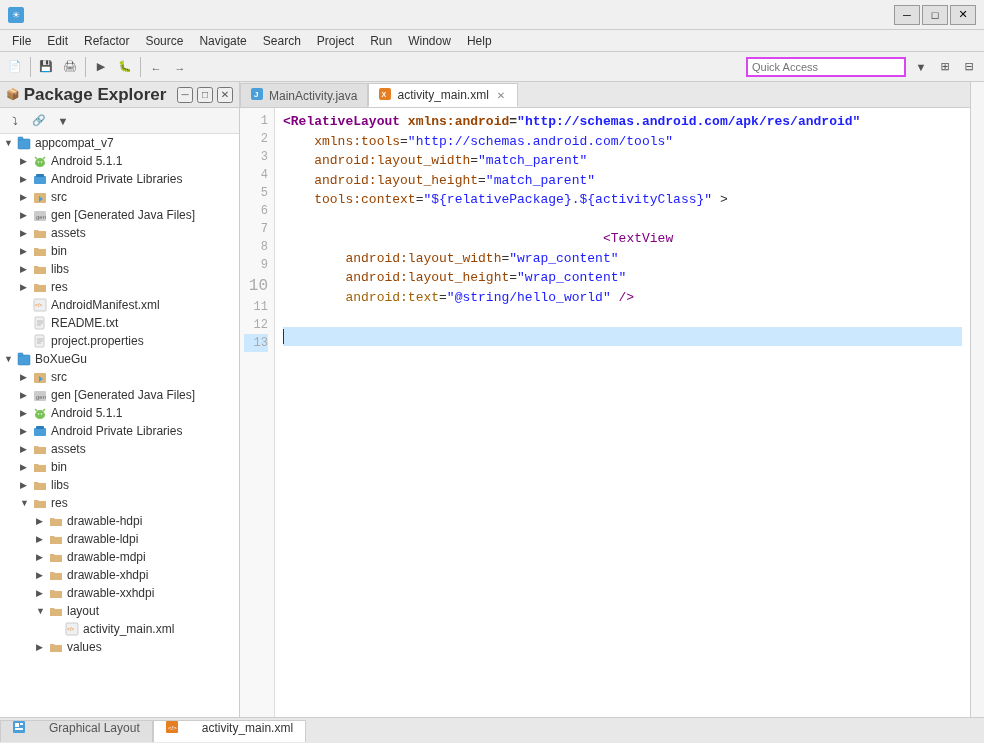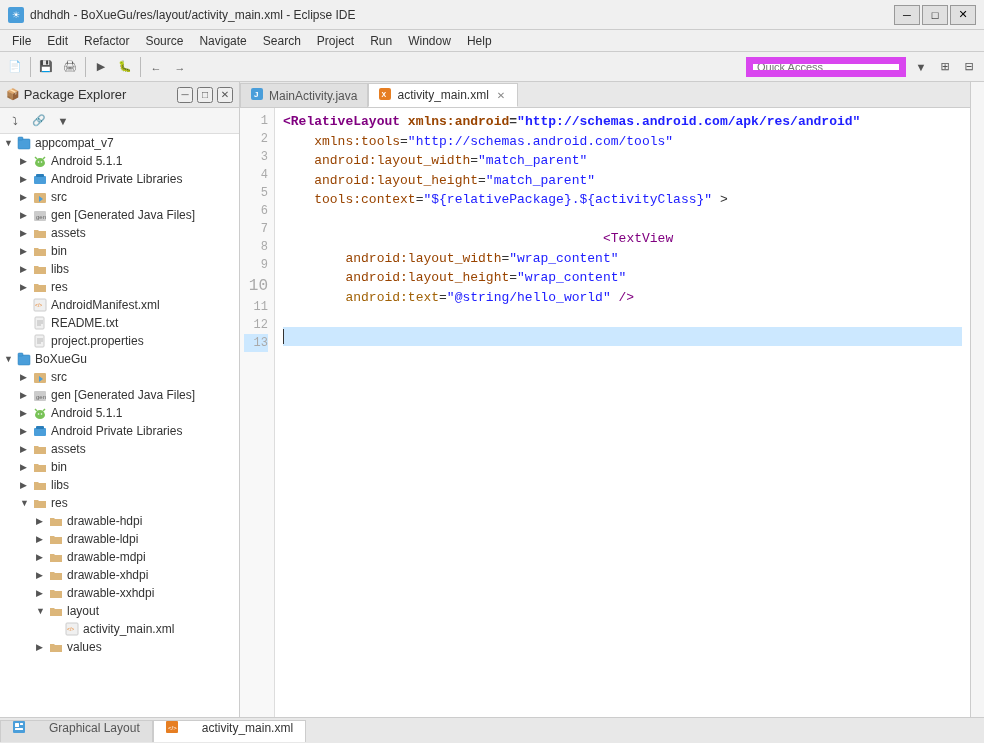--- a/index.html
+++ b/index.html
@@ -15,29 +15,29 @@
 
     
     #menu-bar { background: #f0f0f0; height: 22px; display: flex; align-items: center; padding: 0 4px; border-bottom: 1px solid #ccc; }
     .menu-item { padding: 2px 8px; font-size: 12px; cursor: pointer; color: #333; }
 
     
     #toolbar { background: #f0f0f0; height: 30px; display: flex; align-items: center; padding: 0 4px; border-bottom: 1px solid #ccc; gap: 2px; flex-wrap: wrap; }
     .tb-btn { width: 22px; height: 22px; border: 1px solid transparent; background: transparent; cursor: pointer; display: flex; align-items: center; justify-content: center; font-size: 11px; color: #555; border-radius: 2px; }
     .tb-separator { width: 1px; height: 20px; background: #bbb; margin: 0 2px; }
     #quick-access { margin-left: auto; display: flex; align-items: center; gap: 4px; }
-    #quick-access-input { height: 20px; width: 160px; border: 7px solid #d946ef; padding: 0 4px; font-size: 11px; background: white; }
+    #quick-access-input { height: 20px; width: 160px; border: 2px solid #d946ef; padding: 0 4px; font-size: 11px; background: white; }
 
     
     #main-layout { display: flex; height: calc(743px - 30px - 22px - 30px - 26px); }
 
     
     #sidebar { width: 240px; background: white; border-right: 1px solid #ccc; display: flex; flex-direction: column; }
     #sidebar-header { background: #e8e8e8; height: 26px; display: flex; align-items: center; padding: 0 6px; border-bottom: 1px solid #ccc; gap: 4px; }
-    #sidebar-title { font-size: 13px; font-weight: normal; color: #333; flex: 1; }
+    #sidebar-title { font-size: 17px; font-weight: bold; color: #333; flex: 1; }
     .sidebar-ctrl-btn { width: 16px; height: 16px; cursor: pointer; display: flex; align-items: center; justify-content: center; font-size: 10px; color: #555; }
     #sidebar-toolbar { background: #f5f5f5; height: 26px; display: flex; align-items: center; padding: 0 4px; border-bottom: 1px solid #ddd; gap: 2px; }
     #sidebar-content { flex: 1; overflow-y: auto; overflow-x: hidden; }
     .tree-item { display: flex; align-items: center; padding: 1px 0; cursor: pointer; white-space: nowrap; font-size: 12px; }
     .tree-arrow { width: 12px; font-size: 9px; color: #555; flex-shrink: 0; }
     .tree-icon { width: 16px; height: 16px; margin-right: 3px; flex-shrink: 0; display: inline-flex; align-items: center; justify-content: center; font-size: 11px; }
     .tree-label { font-size: 12px; color: #333; }
 
     
     #editor-area { flex: 1; background: white; display: flex; flex-direction: column; }
@@ -66,21 +66,20 @@
     ::-webkit-scrollbar-thumb { background: #bbb; border-radius: 2px; }
 
     #editor-container { flex: 1; display: flex; flex-direction: column; position: relative; }
   </style>
 </head>
 <body>
 
 <div id="title-bar">
   <div id="title-bar-left">
     <div id="title-icon">☀</div>
-    <span id="title-text">dhdhdh - BoXueGu/res/layout/activity_main.xml - Eclipse IDE</span>
   </div>
   <div id="window-controls">
     <button class="win-btn">─</button>
     <button class="win-btn">□</button>
     <button class="win-btn close">✕</button>
   </div>
 </div>
 
 <div id="menu-bar">
     <span class="menu-item">File</span>

